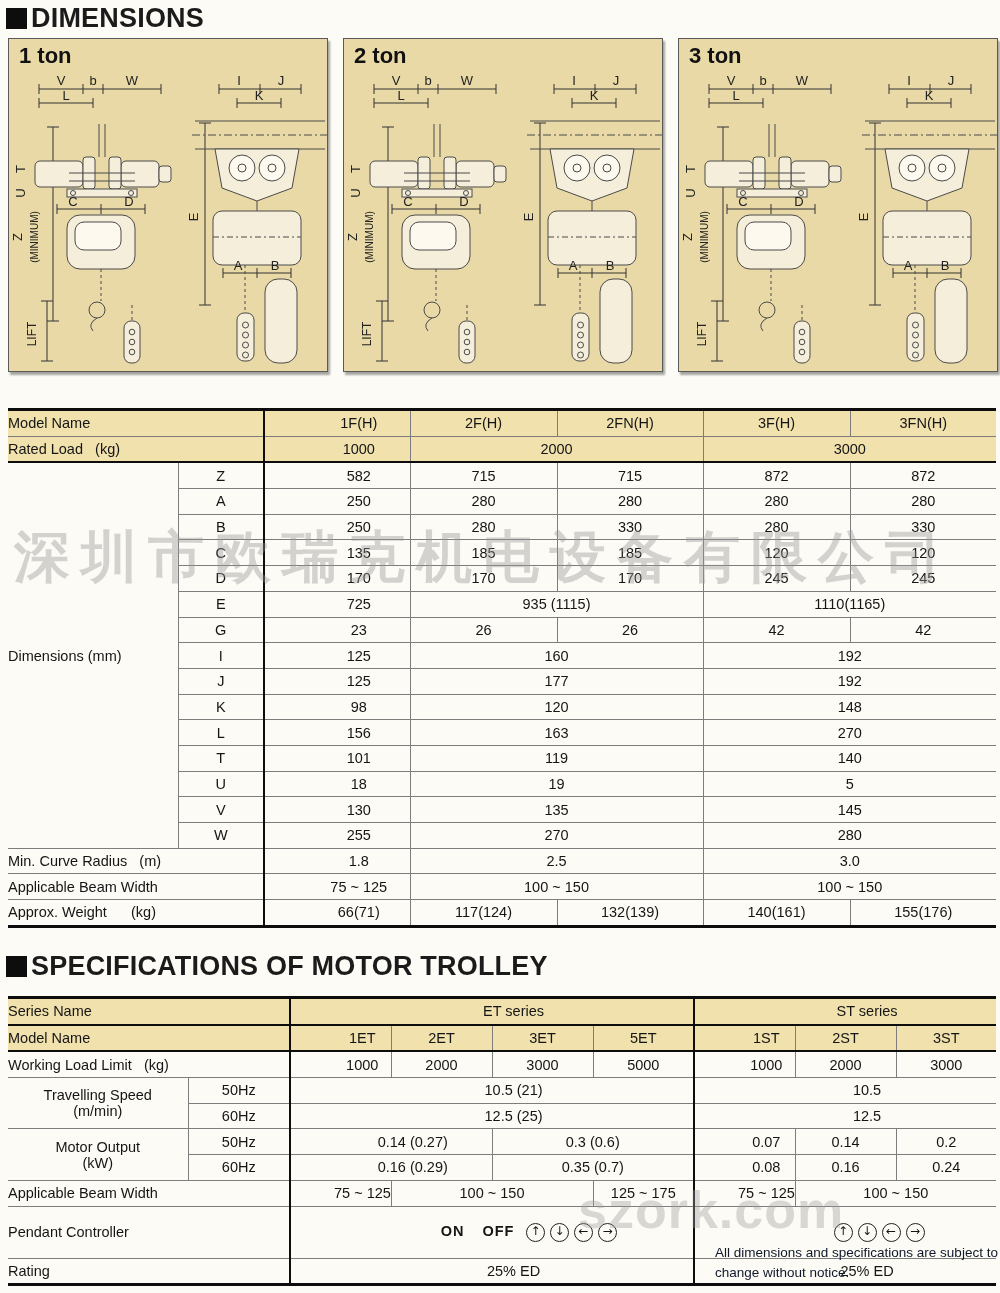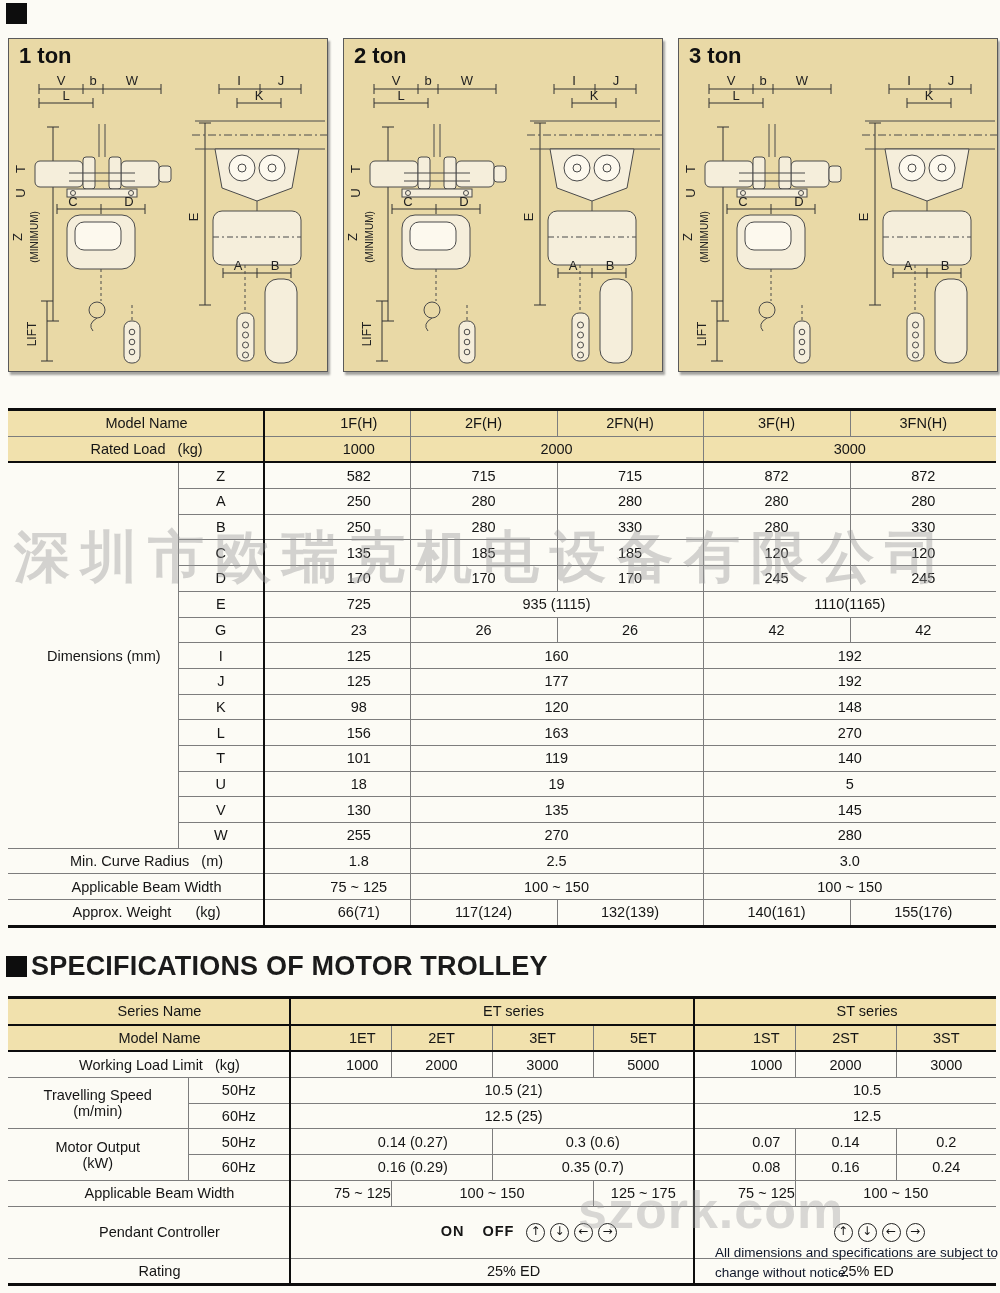--- a/index.html
+++ b/index.html
@@ -18,21 +18,21 @@
          box-shadow:1.5px 2.5px 2px rgba(0,0,0,.35);position:relative;}
   .panel-title{position:absolute;top:4px;left:10px;font-size:22px;font-weight:bold;color:#111;}
   .svg-slot{position:absolute;top:30px;left:0;}
   svg.diagram{display:block;font-family:"Liberation Sans",sans-serif;}
 
   table{border-collapse:collapse;table-layout:fixed;position:absolute;left:8px;}
   td{border:1px solid #7d7d7d;height:24.7px;text-align:center;font-size:14.5px;
      padding:0;white-space:pre;overflow:hidden;color:#151515;}
   td:first-child{border-left:none;}
   td:last-child{border-right:none;}
-  td.lbl{text-align:center;padding-left:22px;}
+  td.lbl{text-align:left;}
   td.lbl-c{text-align:center;}
   tr.hdr td{background:#f1e1ad;}
   td.vthick{border-left:2.2px solid #0d0d0d;padding-left:43px;}
   tr.thickb td{border-bottom:2.2px solid #0d0d0d;}
   tr.septop td{border-top:1.8px solid #0d0d0d;}
   #dim-table{top:408px;width:988px;border-top:3px solid #0d0d0d;border-bottom:3px solid #0d0d0d;}
   #spec-table{top:996px;width:988px;border-top:3px solid #0d0d0d;border-bottom:3px solid #0d0d0d;}
   td.dims-cell{vertical-align:middle;}
 
   .circ{display:inline-block;width:17px;height:17px;border:1.4px solid #222;border-radius:50%;
@@ -44,20 +44,21 @@
        letter-spacing:11px;color:rgba(150,150,150,.40);white-space:nowrap;z-index:40;pointer-events:none;}
   .watermark-en{position:absolute;top:1180px;left:578px;font-size:52px;font-weight:bold;
        letter-spacing:1px;color:rgba(158,158,158,.38);z-index:40;pointer-events:none;}
   .footer-note{position:absolute;top:1243px;left:715px;width:312px;font-size:13.5px;line-height:1.5;color:#0f172a;}
 </style>
 </head>
 <body>
 
 <div class="sec-title" id="title-dimensions">
   <span class="sq"></span>
+  <span>DIMENSIONS</span>
 </div>
 
 <div class="panels">
   <div class="panel">
     <div class="panel-title">1 ton</div>
     <div class="svg-slot">
   <svg class="diagram" width="318" height="300" viewBox="0 0 318 300">
     <g stroke="#4a4a4a" fill="none" stroke-width="1">
 
       <g stroke="#333">

